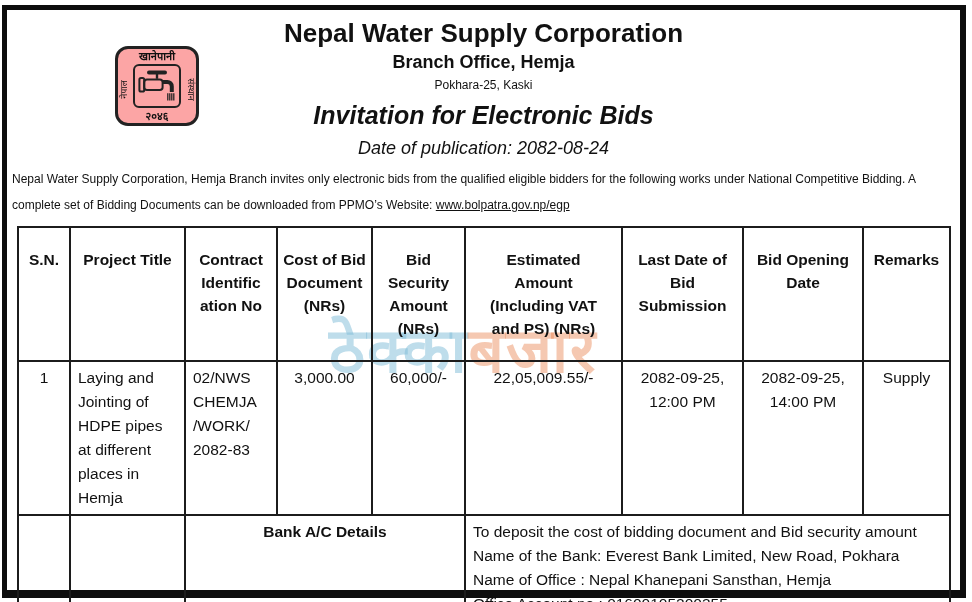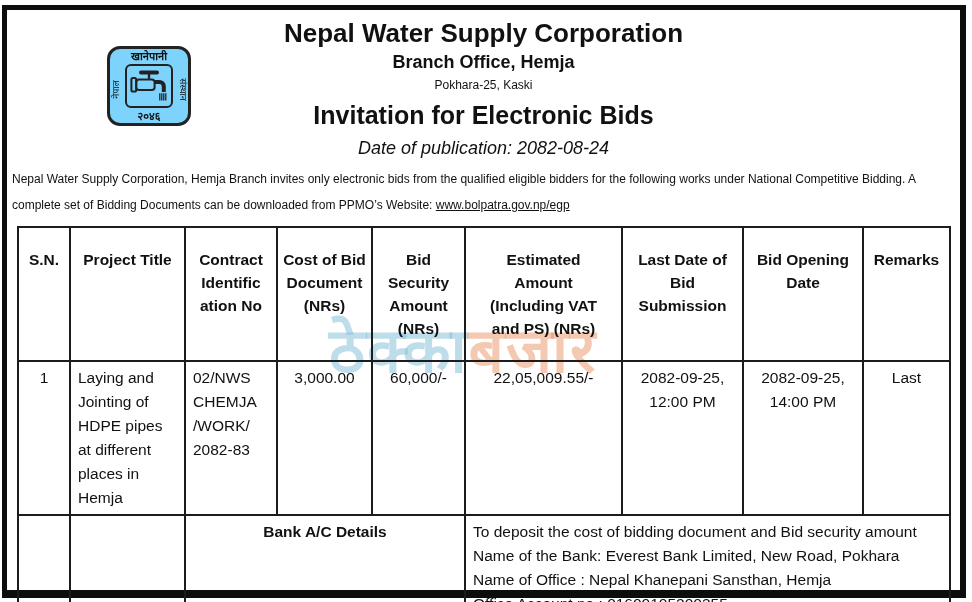--- a/index.html
+++ b/index.html
@@ -11,26 +11,26 @@
   
   .watermark{position:absolute;left:278px;top:288px;z-index:1;pointer-events:none;
              font-size:62px;font-weight:bold;letter-spacing:2px;white-space:nowrap;margin-left:44px;}
   .wm1{color:rgba(125,188,216,0.50);}
   .wm2{color:rgba(232,125,70,0.42);}
 
   .hdr{position:relative;text-align:center;z-index:2;}
   .org{font-size:26px;font-weight:bold;line-height:30px;margin:8px 0 0;}
   .branch{font-size:18px;font-weight:bold;line-height:22px;margin:3px 0 0;}
   .addr{font-size:12px;line-height:22px;margin:1px 0 0;}
-  .doctitle{font-size:25px;font-weight:bold;line-height:30px;margin:4px 8px 0;}
+  .doctitle{font-size:25px;font-weight:bold;line-height:30px;margin:4px 8px 0;font-style:italic;}
   .pubdate{font-size:18px;font-style:italic;line-height:22px;margin:7px 0 0;}
 
   
-  .logo{position:absolute;left:100px;top:28px;width:84px;height:80px;box-sizing:border-box;
-        border:3px solid #222;border-radius:13px;background:#7dd3fc;z-index:3;}
+  .logo{position:absolute;left:108px;top:28px;width:84px;height:80px;box-sizing:border-box;
+        border:3px solid #222;border-radius:13px;background:#fca5a5;z-index:3;}
   .logo-top{position:absolute;top:1px;left:0;right:0;text-align:center;font-size:11px;font-weight:bold;line-height:13px;}
   .logo-bottom{position:absolute;bottom:0px;left:0;right:0;text-align:center;font-size:11px;font-weight:bold;line-height:13px;}
   .logo-left{position:absolute;left:-12px;top:34px;width:34px;text-align:center;font-size:9px;transform:rotate(-90deg);}
   .logo-right{position:absolute;right:-12px;top:34px;width:34px;text-align:center;font-size:9px;transform:rotate(90deg);}
   .logo-box{position:absolute;left:15px;top:15px;width:48px;height:44px;box-sizing:border-box;
             border:2.5px solid #222;border-radius:6px;display:flex;align-items:center;justify-content:center;}
 
   .intro{position:relative;z-index:2;font-size:12px;line-height:26px;margin:7px 6px 0 5px;text-align:left;}
   .intro a{color:#111;}
 
@@ -121,21 +121,21 @@
         <td>Laying and Jointing of HDPE pipes at different places in Hemja</td>
         <td class="cell-contract">02/NWS
 CHEMJA
 /WORK/
 2082-83</td>
         <td class="tc">3,000.00</td>
         <td class="tc">60,000/-</td>
         <td class="tc">22,05,009.55/-</td>
         <td class="tc">2082-09-25, 12:00 PM</td>
         <td class="tc">2082-09-25, 14:00 PM</td>
-        <td class="tc">Last</td>
+        <td class="tc">Supply</td>
       </tr>
       <tr height="106">
         <td></td>
         <td></td>
         <td colspan="3" class="bank-label">Bank A/C Details</td>
         <td colspan="4" class="bank-details">To deposit the cost of bidding document and Bid security amount
 Name of the Bank:  Everest Bank Limited, New Road, Pokhara
 Name of Office :  Nepal Khanepani Sansthan, Hemja
 Office Account no.: 01600105200355</td>
       </tr>

